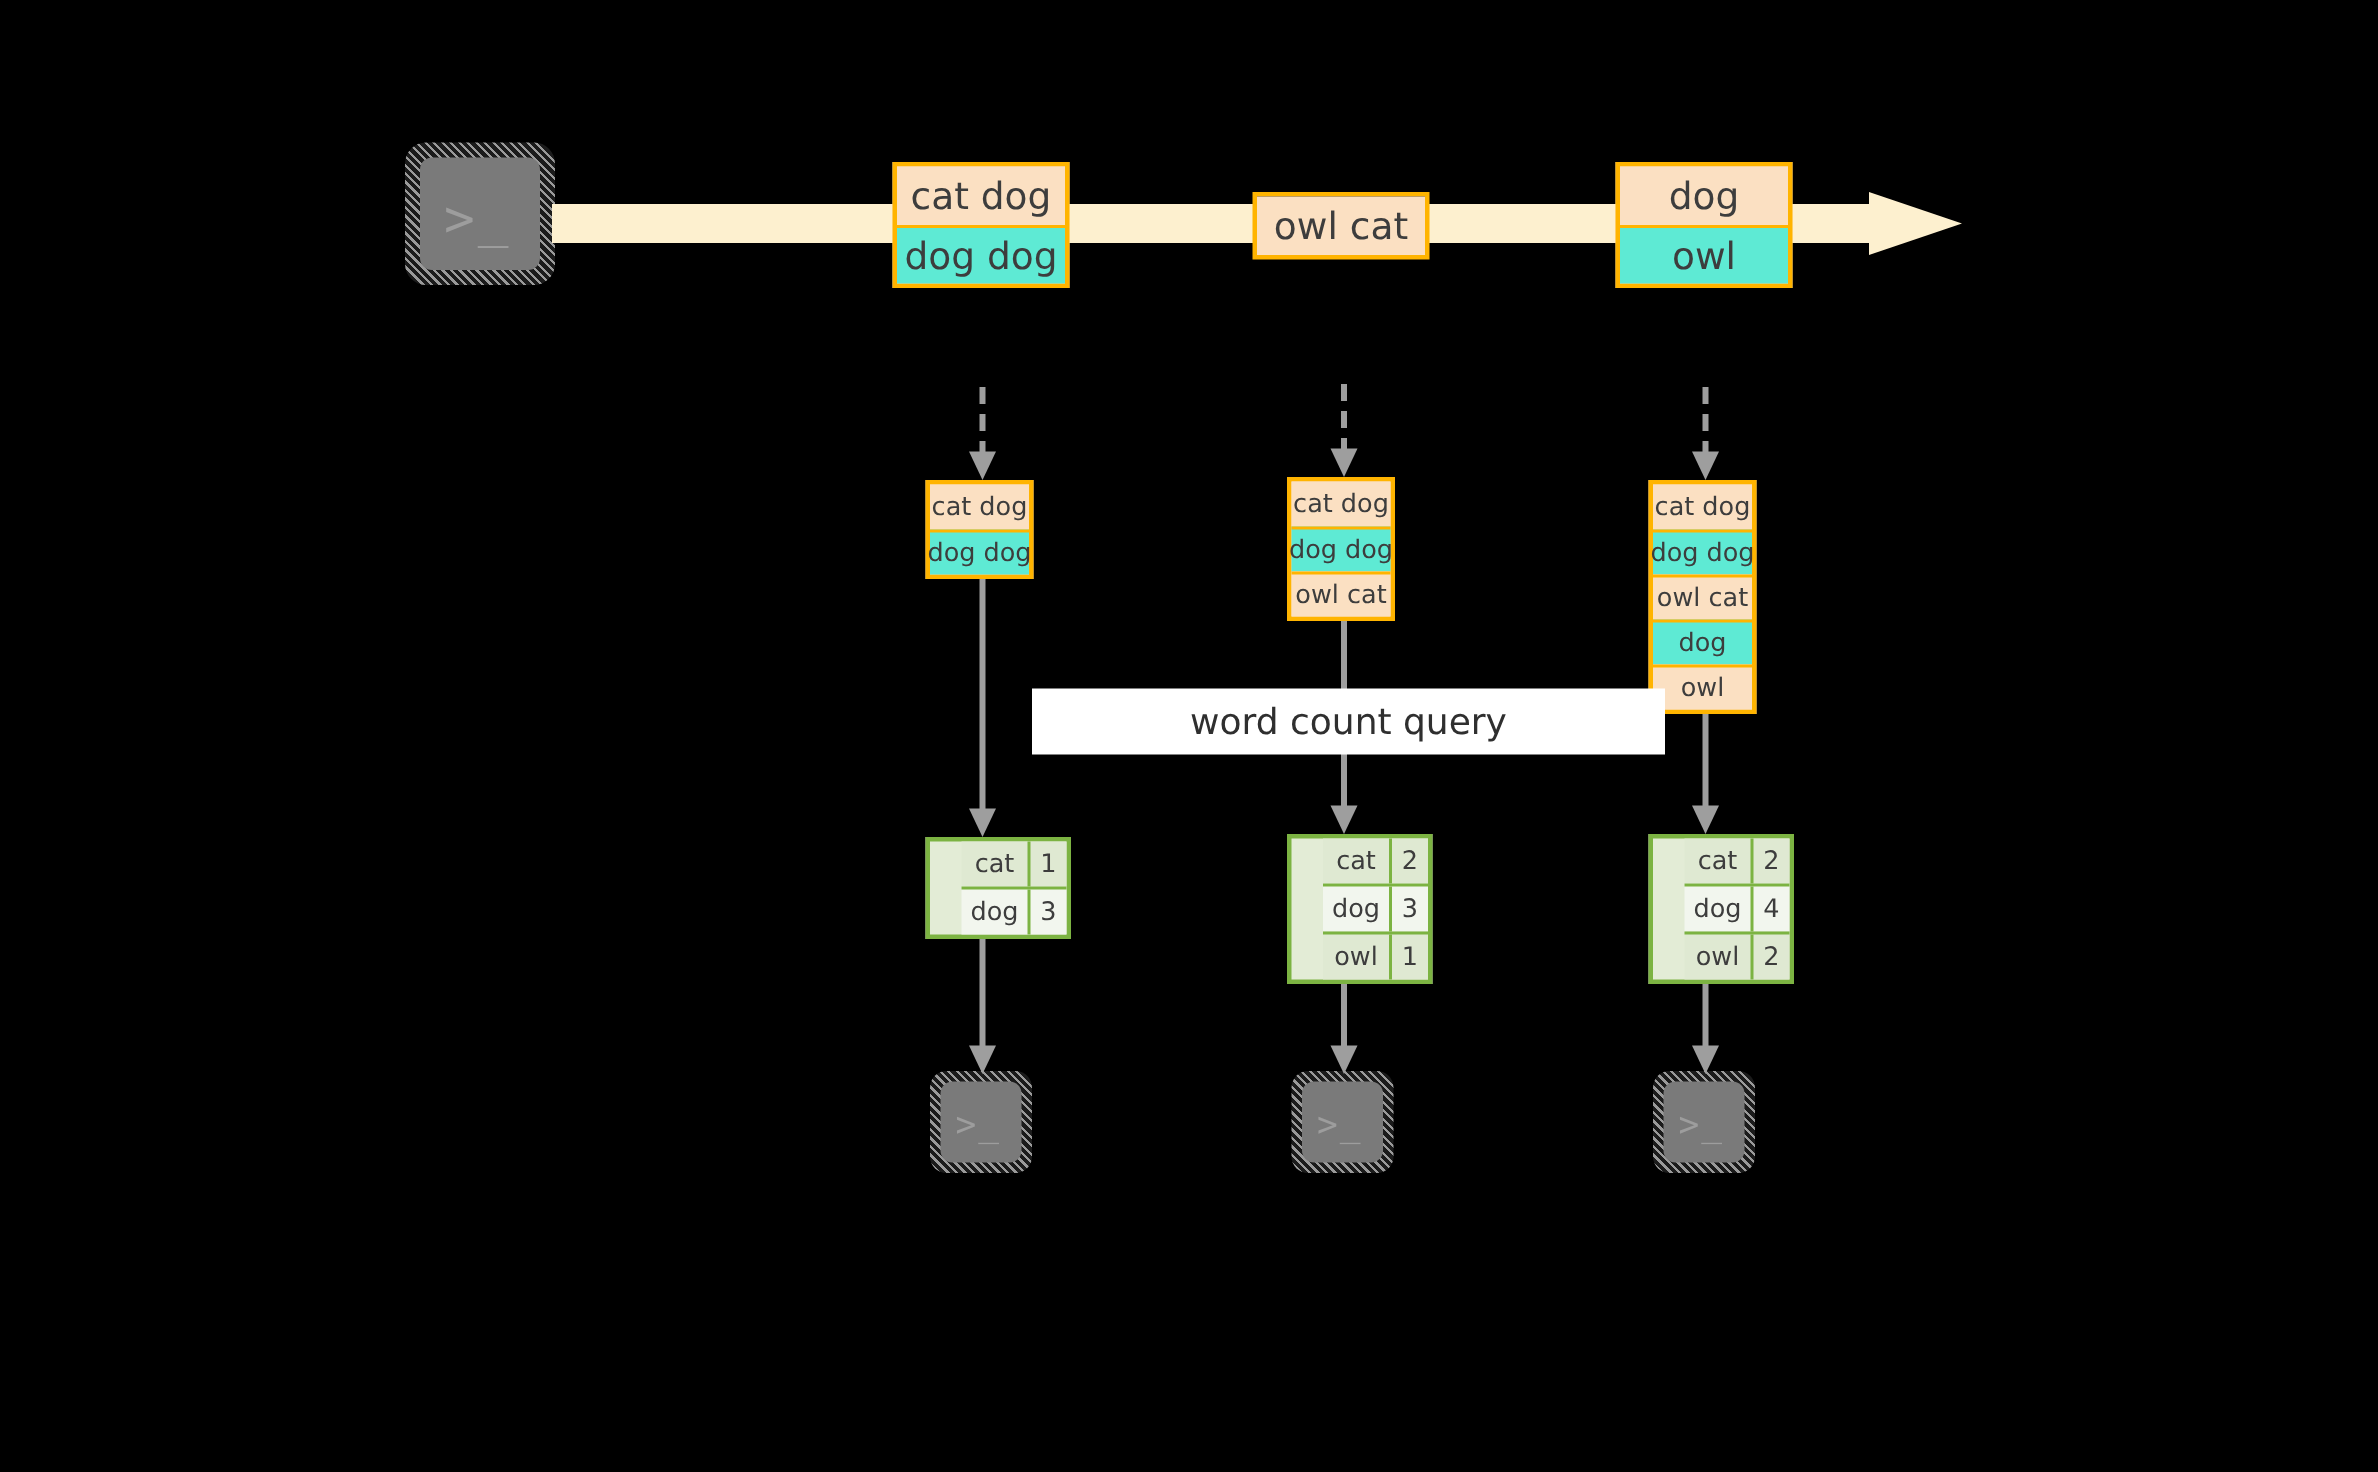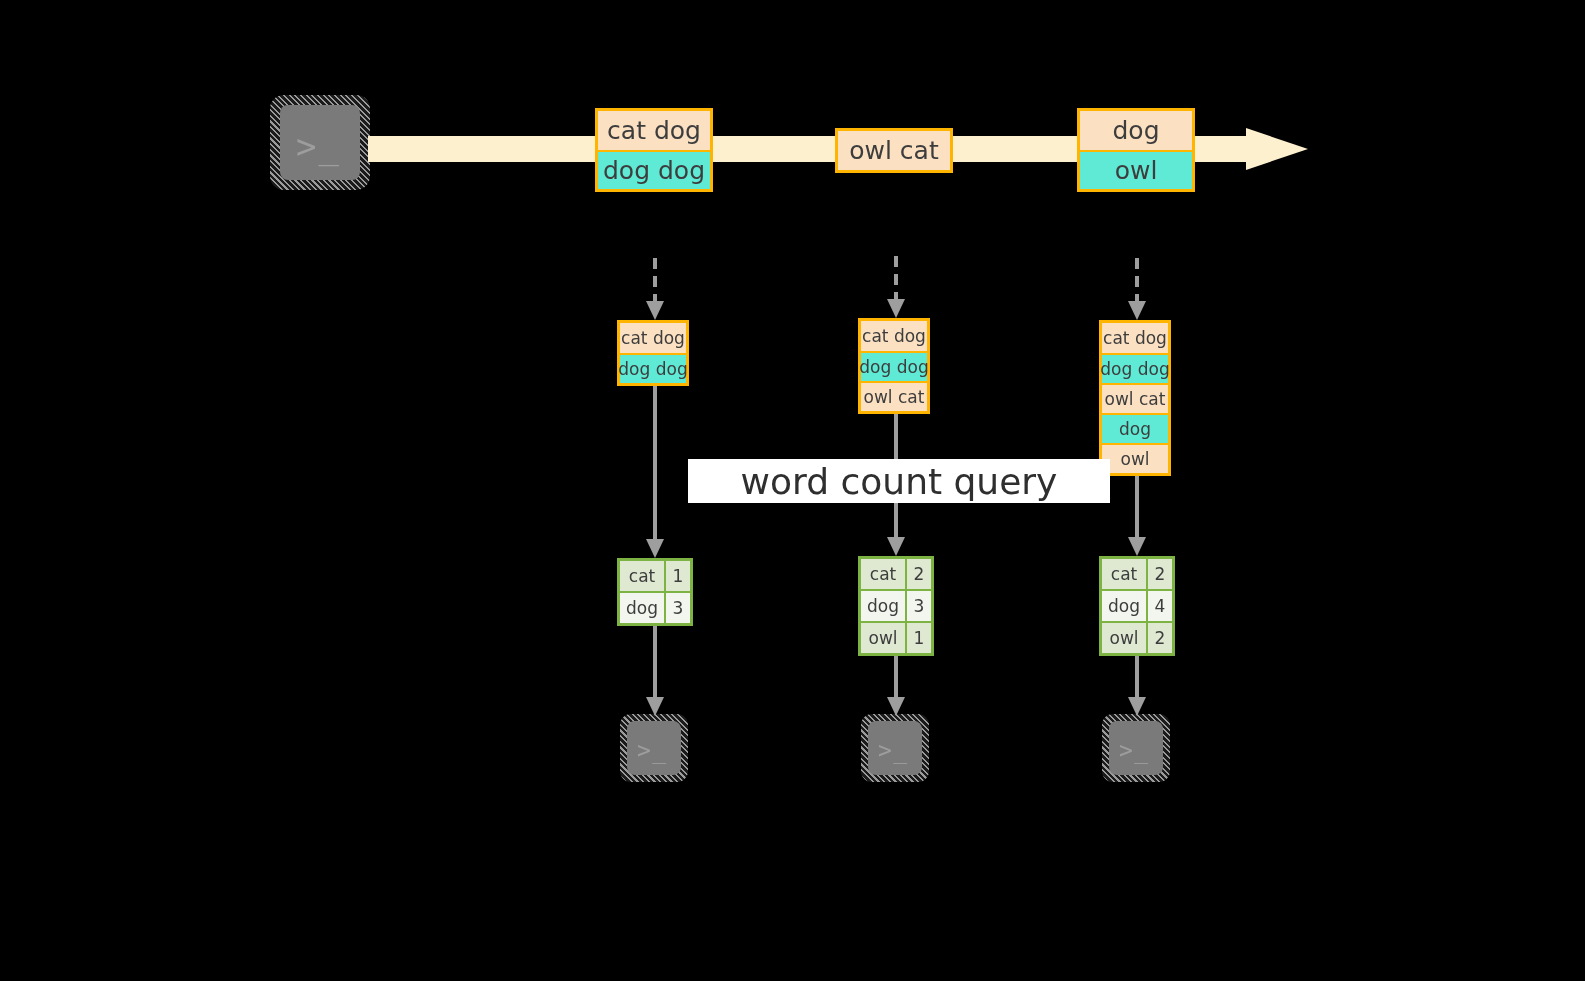--- a/index.html
+++ b/index.html
@@ -118,20 +118,21 @@
   .gbox {
     position: absolute;
     box-sizing: border-box;
     border: 3px solid #7cb342;
     z-index: 4;
     background: #e3ecd6;
   }
   .gbox .row {
     display: flex;
     height: 30px;
+    margin-left: 21px;
   }
   .gbox .row + .row { border-top: 2px solid #7cb342; }
   .gbox .row.dark  { background: #dfe9d2; }
   .gbox .row.light { background: #f2f6ee; }
   .gbox .k, .gbox .v {
     box-sizing: border-box;
     display: flex;
     align-items: center;
     justify-content: center;
     font-size: 17px;
@@ -177,21 +178,21 @@
     top: 459px;
     width: 422px;
     height: 44px;
     background: #ffffff;
     display: flex;
     align-items: center;
     justify-content: center;
     z-index: 5;
   }
   .query-label span {
-    font-size: 36px;
+    font-size: 24px;
     color: #2f2f2f;
     white-space: nowrap;
   }
 </style>
 </head>
 <body>
 
 <div id="canvas">
 
   <div class="term term-big">

